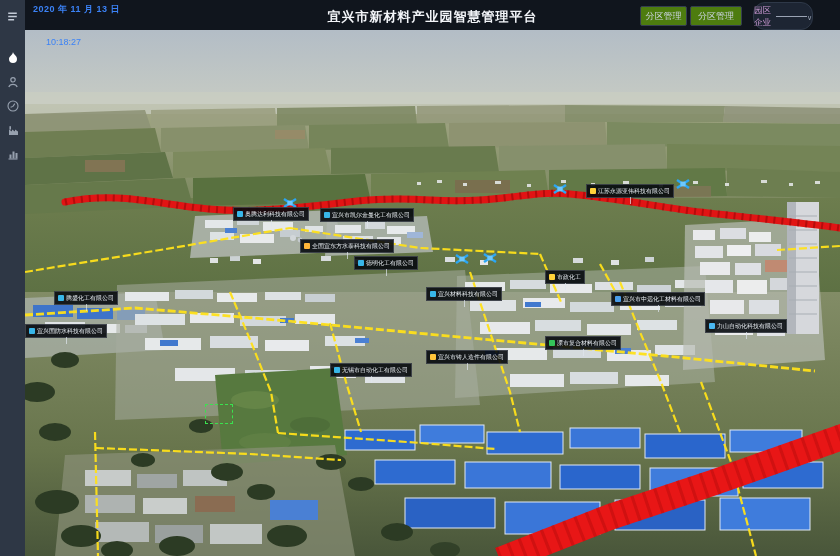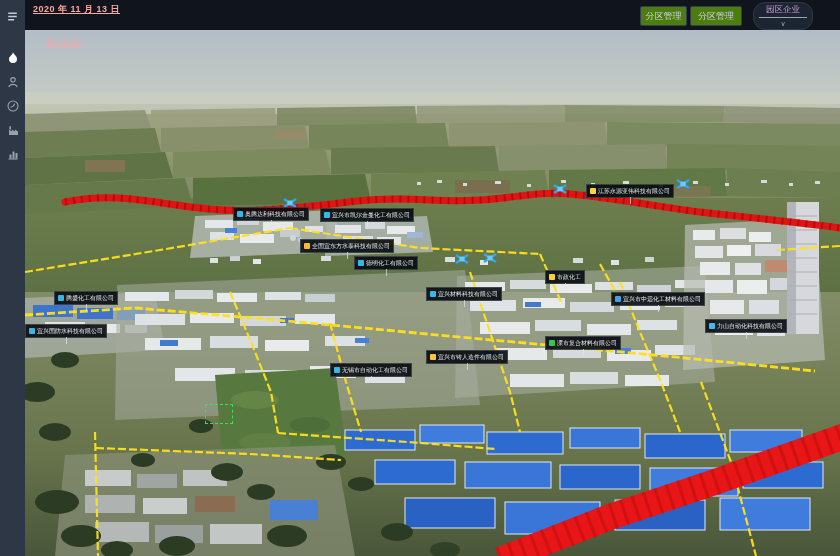--- a/index.html
+++ b/index.html
@@ -1,27 +1,27 @@
 <!DOCTYPE html>
 <html><head>
 <meta charset="utf-8">
 <style>
   html,body{margin:0;padding:0;background:#000;font-family:"Liberation Sans","DejaVu Sans",sans-serif;}
   .app{position:relative;width:840px;height:556px;overflow:hidden;background:#10151d;}
 
   
   .topbar{position:absolute;left:25px;top:0;width:815px;height:30px;background:#10151d;z-index:20;}
-  .datetime{position:absolute;left:8px;top:3px;color:#fca5a5;text-decoration:underline;}
+  .datetime{position:absolute;left:8px;top:3px;color:#3b82f6;}
   .datetime .d{font-size:9px;font-weight:bold;letter-spacing:.5px;}
   .datetime .t{font-size:9px;margin-top:21px;padding-left:13px;}
   .title{position:absolute;left:50%;top:8px;transform:translateX(-50%);color:#f3f5f9;font-size:13px;font-weight:bold;letter-spacing:1px;white-space:nowrap;}
   .tb-btn{position:absolute;top:6px;height:18px;line-height:18px;text-align:center;background:#4d7c0f;border:1px solid #343e50;border-radius:2px;color:#ccd4e2;font-size:9px;cursor:pointer;}
   .btn1{right:153px;width:45px;}
   .btn2{right:98px;width:50px;}
-  .dropdown{position:absolute;top:2px;right:27px;width:58px;height:26px;background:#1d2533;border:1px solid #2e3848;border-radius:12px;display:flex;flex-direction:column;align-items:center;cursor:pointer;}
+  .dropdown{position:absolute;top:2px;right:27px;width:58px;height:26px;background:#1d2533;border:1px solid #2e3848;border-radius:12px;display:flex;flex-direction:row;align-items:center;cursor:pointer;}
   .dropdown .lbl{font-size:8.5px;color:#cf9bd6;margin-top:1px;}
   .dropdown .ul{width:48px;height:1px;background:#9aa3b4;margin-top:1px;}
   .dropdown .chev{color:#9aa3b4;font-size:7px;line-height:7px;margin-top:2px;}
 
   
   .sidebar{position:absolute;left:0;top:0;width:25px;height:556px;background:#2e3745;z-index:30;display:flex;flex-direction:column;align-items:center;}
   .sb-item{width:25px;height:24px;display:flex;align-items:center;justify-content:center;cursor:pointer;}
   .sb-item svg{display:block;}
   .sb-menu{margin-top:4px;margin-bottom:8px;}
   .sb-gap{margin-top:10px;}
@@ -79,20 +79,21 @@
           <rect x="9.5" y="6" width="2" height="5.5" fill="#97a1af"></rect>
         </svg>
     </div>
   </div>
 
   <div class="topbar">
     <div class="datetime">
       <div class="d">2020 年 11 月 13 日</div>
       <div class="t">10:18:27</div>
     </div>
+    <div class="title">宜兴市新材料产业园智慧管理平台</div>
     <div class="tb-btn btn1">分区管理</div>
     <div class="tb-btn btn2">分区管理</div>
     <div class="dropdown">
       <div class="lbl">园区企业</div>
       <div class="ul"></div>
       <div class="chev">∨</div>
     </div>
   </div>
 
   <div class="map">

